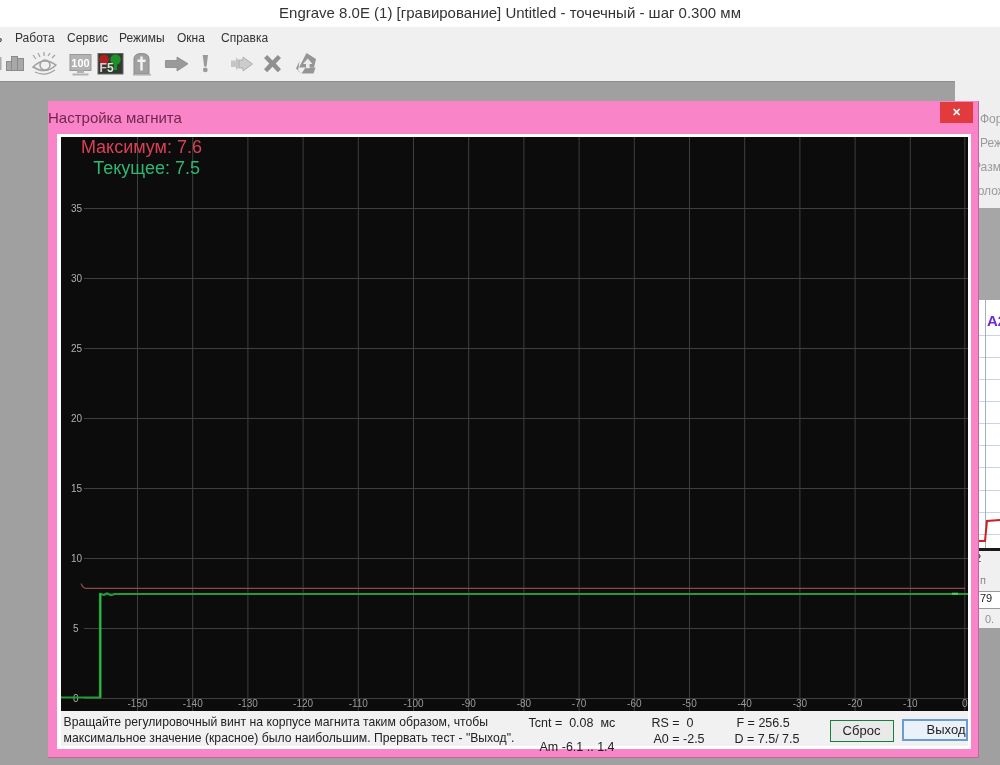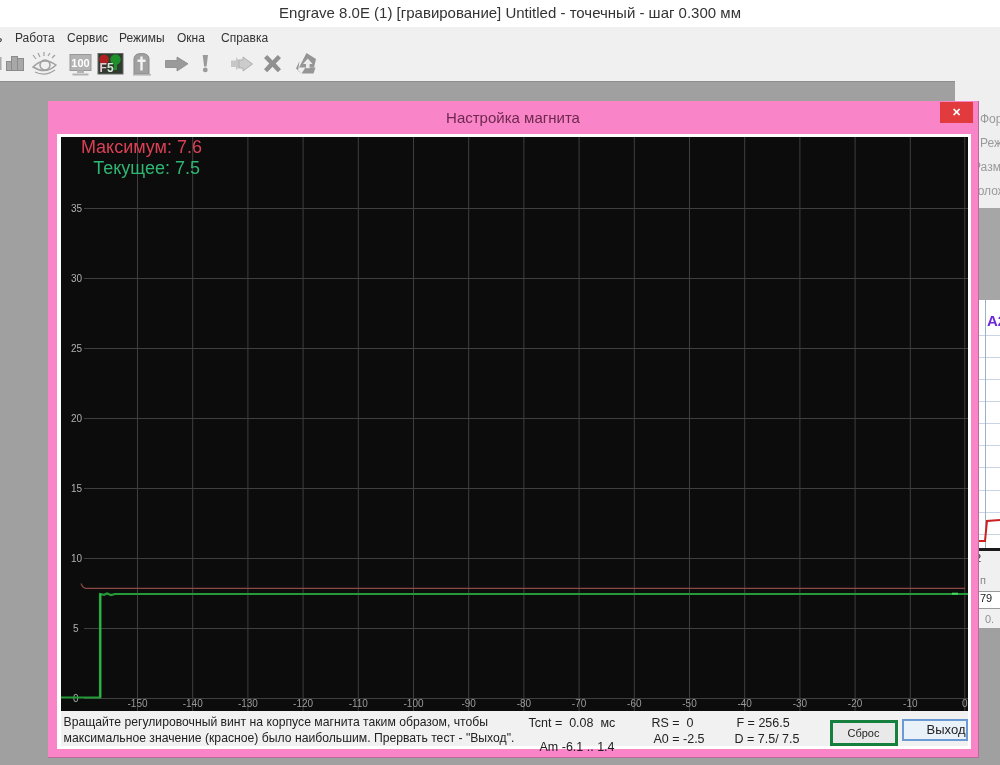--- a/index.html
+++ b/index.html
@@ -107,21 +107,21 @@
   <div class="abs" style="left:20px;top:472px;font-size:11px;color:#222;">2</div>
   <div class="abs" style="left:25px;top:494px;font-size:11px;color:#888;">п</div>
   <div class="abs" style="left:33px;top:494px;font-size:11px;color:#a84030;margin-left:34px;">тс</div>
   <div class="abs" style="left:22px;top:511px;width:20px;height:16px;background:#fff;border:1px solid #9a9a9a;font-size:11px;color:#222;padding-left:2px;">79</div>
   <div class="abs" style="left:30px;top:533px;font-size:11px;color:#909090;">0.</div>
   <div class="abs" style="left:0;top:548px;width:45px;height:137px;background:#a0a0a0;"></div>
 </div>
 
 <div class="abs" id="dialog" style="left:48px;top:101px;width:930px;height:656px;background:#f985c8;border-right:1px solid #b86a99;border-bottom:1px solid #b86a99;">
   <div class="abs" style="left:0;top:0;width:930px;height:32px;">
-    <div class="abs" style="left:0;top:8px;width:930px;text-align:center;font-size:15px;color:#6e2850;">Настройка магнита</div>
+    <div class="abs" style="left:0;top:8px;width:930px;text-align:left;font-size:15px;color:#6e2850;">Настройка магнита</div>
   </div>
   <div class="abs" style="left:892px;top:1px;width:33px;height:21px;background:#e23b3e;color:#fff;text-align:center;font-size:11px;font-weight:bold;line-height:21px;">✕</div>
 
   <div class="abs" style="left:8.5px;top:32.5px;width:914px;height:615px;background:#ffffff;">
 
     <svg class="abs" style="left:4px;top:3.5px;" width="907" height="574" viewBox="0 0 907 574">
       <rect x="0" y="0" width="907" height="574" fill="#0c0c0c"></rect>
 
       <g stroke="#3f3f3f" stroke-width="1">
         <line x1="23" y1="71.5" x2="907" y2="71.5"></line>
@@ -196,17 +196,17 @@
     </svg>
 
     <div class="abs" style="left:4px;top:577.5px;width:907px;height:35px;background:#f1f1f1;font-size:12.5px;color:#222;">
       <div class="abs" style="left:3px;top:2.5px;font-size:12.2px;line-height:16.2px;">Вращайте регулировочный винт на корпусе магнита таким образом, чтобы<br>максимальное значение (красное) было наибольшим. Прервать тест - "Выход".</div>
       <div class="abs" style="left:468px;top:4.5px;">Tcnt =&nbsp; 0.08&nbsp; мс</div>
       <div class="abs" style="left:479px;top:21px;margin-top:8px;">Am -6.1 .. 1.4</div>
       <div class="abs" style="left:591px;top:4.5px;">RS =&nbsp; 0</div>
       <div class="abs" style="left:593px;top:21px;">A0 = -2.5</div>
       <div class="abs" style="left:676px;top:4.5px;">F = 256.5</div>
       <div class="abs" style="left:674px;top:21px;">D = 7.5/ 7.5</div>
-      <div class="abs" style="left:769px;top:9px;width:62px;height:20px;background:#e9e9e9;border:3px solid #15803d;text-align:center;line-height:20px;font-size:11px;">Сброс</div>
+      <div class="abs" style="left:769px;top:9px;width:62px;height:20px;background:#e9e9e9;border:1px solid #15803d;text-align:center;line-height:20px;font-size:13px;">Сброс</div>
       <div class="abs" style="left:841px;top:8px;width:62px;height:18px;background:#e9f1f9;border:2px solid #6b9bd2;text-align:right;line-height:18px;font-size:13px;">Выход</div>
     </div>
   </div>
 </div>
 
 </body></html>

